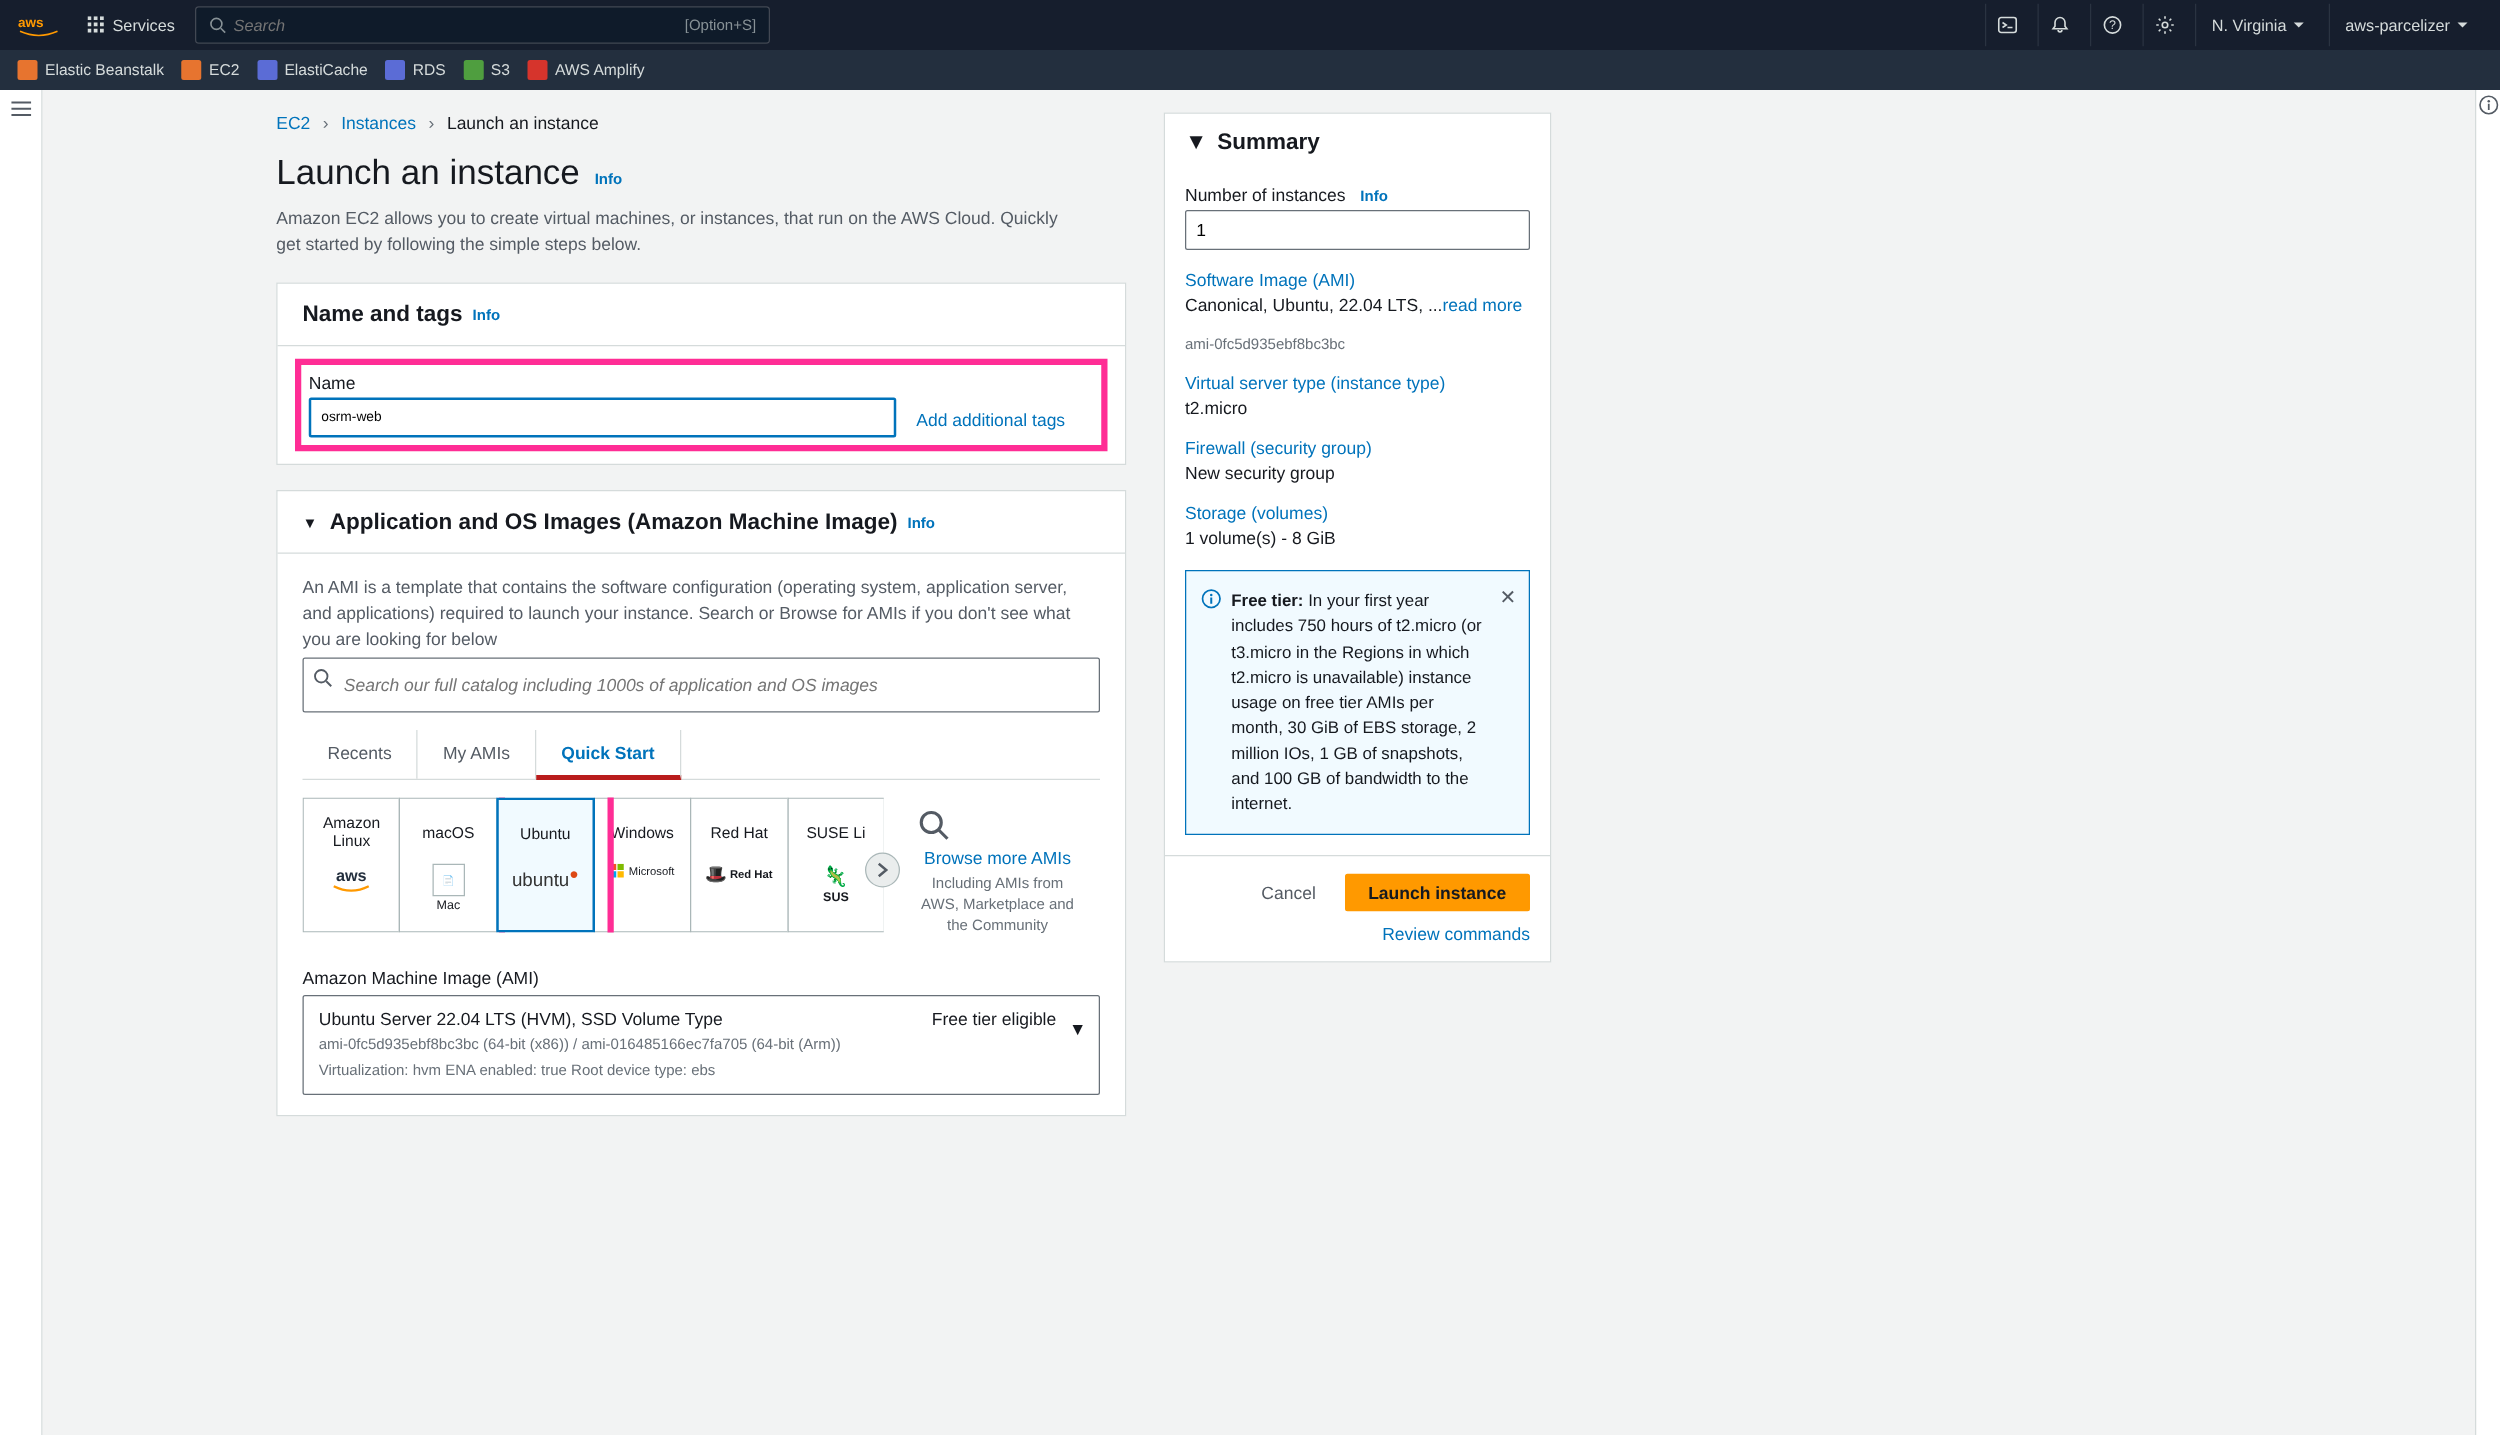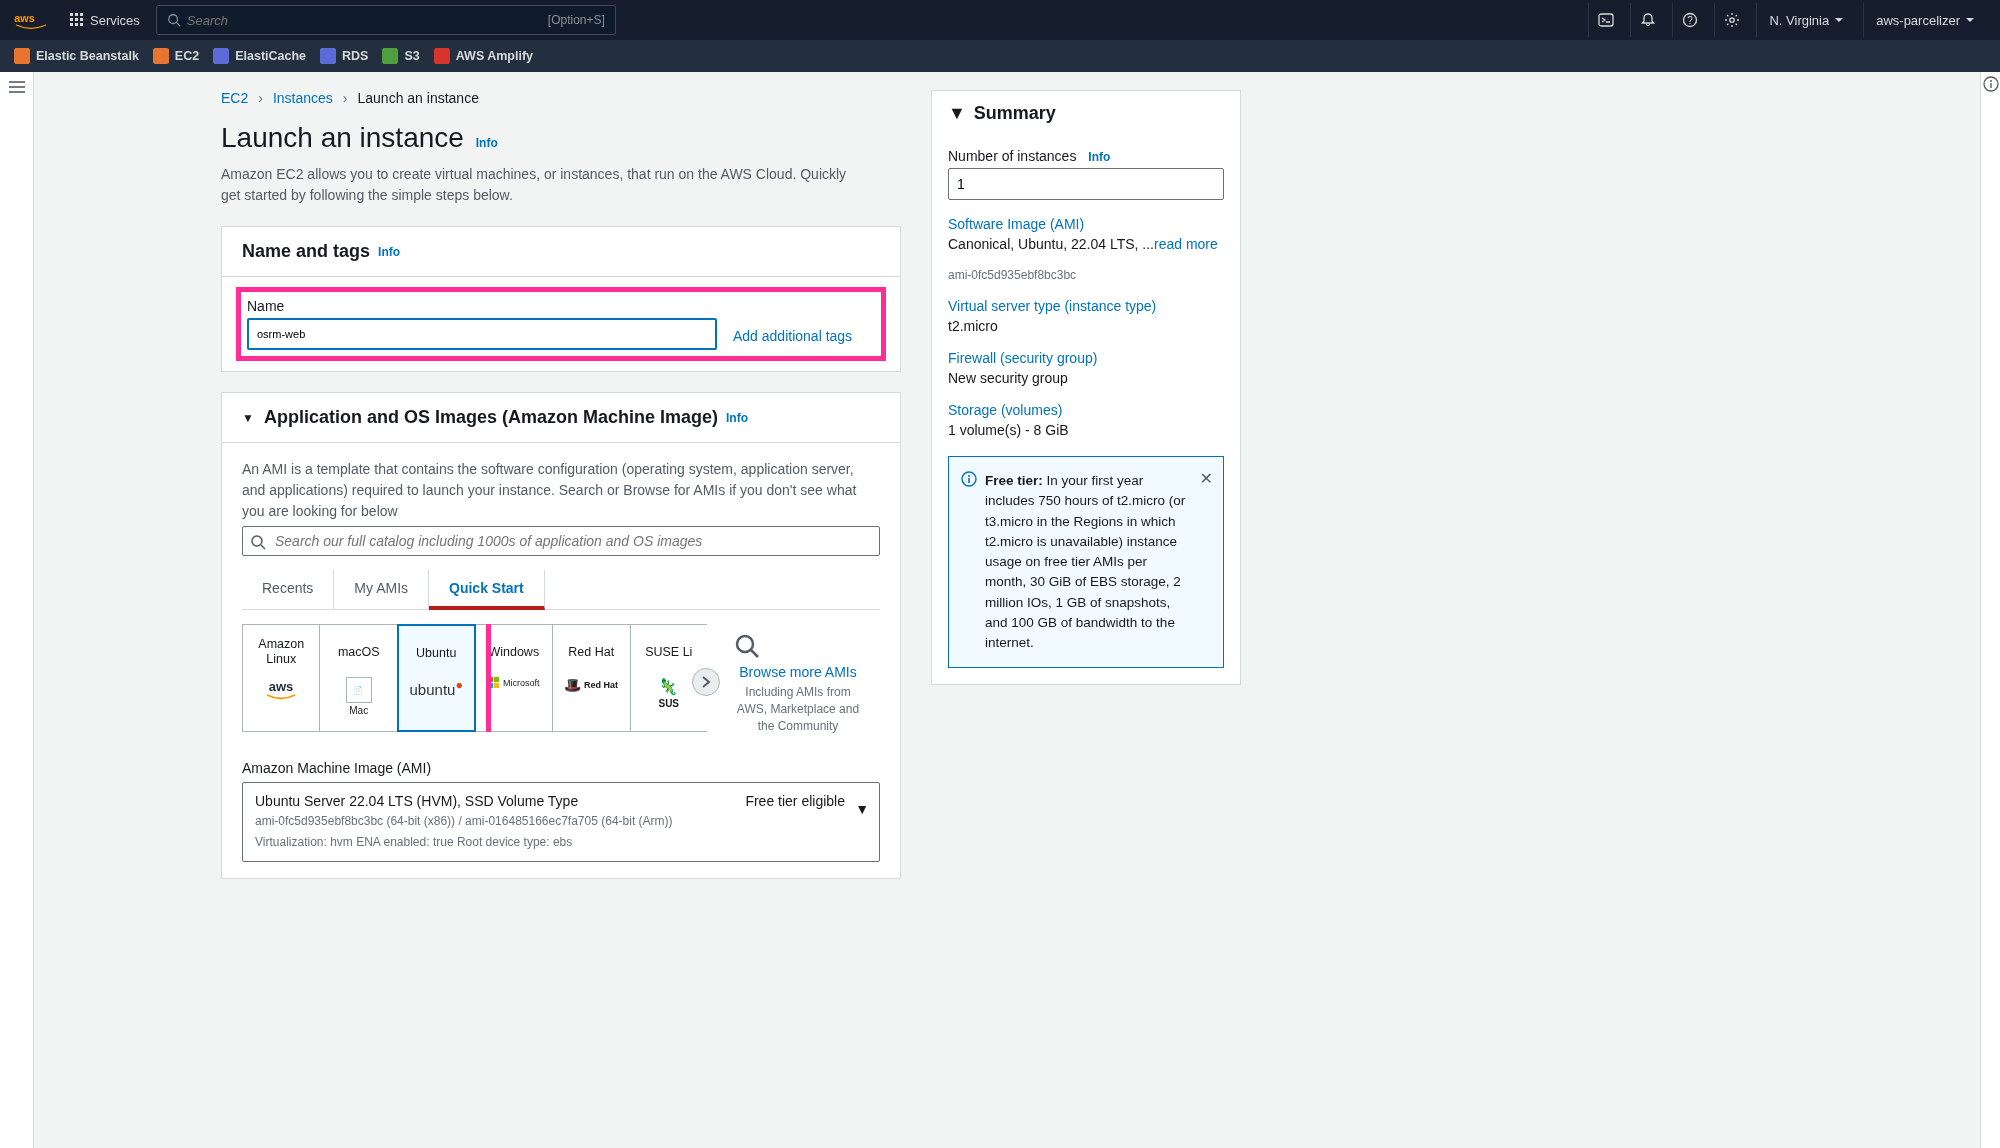--- a/index.html
+++ b/index.html
@@ -13,21 +13,21 @@
 .grid-icon { display: inline-block; width: 14px; height: 14px; }
 .searchbar { flex: 0 0 460px; margin-left: 8px; background: #0f1b2a; border: 1px solid #424853; border-radius: 3px; height: 30px; display: flex; align-items: center; padding: 0 10px; color: #879196; }
 .searchbar input { flex: 1; background: transparent; border: none; outline: none; color: #fff; font-size: 13px; font-style: italic; padding-left: 6px; }
 .searchbar .shortcut { font-size: 12px; color: #879196; font-style: normal; }
 .topnav-right { margin-left: auto; display: flex; align-items: center; gap: 8px; }
 .topnav-right .icon-btn { width: 34px; height: 34px; display: flex; align-items: center; justify-content: center; cursor: pointer; color: #d5dbdb; border-left: 1px solid #2a3341; }
 .topnav-right .text-btn { padding: 0 12px; height: 34px; display: flex; align-items: center; cursor: pointer; color: #d5dbdb; font-size: 13px; border-left: 1px solid #2a3341; }
 .caret-down { width: 0; height: 0; border-left: 4px solid transparent; border-right: 4px solid transparent; border-top: 4px solid #d5dbdb; margin-left: 6px; }
 
 
-.favbar { background: #232f3e; height: 32px; display: flex; align-items: center; padding: 0 14px; gap: 14px; font-weight: bold; }
+.favbar { background: #232f3e; height: 32px; display: flex; align-items: center; padding: 0 14px; gap: 14px; }
 .favitem { display: flex; align-items: center; gap: 6px; color: #d5dbdb; font-size: 12.5px; cursor: pointer; }
 .favicon { width: 16px; height: 16px; display: flex; align-items: center; justify-content: center; border-radius: 2px; font-size: 9px; font-weight: bold; color: #fff; }
 
 
 .page { display: flex; min-height: calc(100vh - 72px); position: relative; }
 .left-rail { width: 34px; border-right: 1px solid #d5dbdb; background: #fff; display: flex; justify-content: center; padding-top: 8px; }
 .hamburger { cursor: pointer; }
 .right-rail { position: absolute; right: 0; top: 0; width: 20px; background: #fff; border-left: 1px solid #d5dbdb; height: 100%; display: flex; justify-content: center; padding-top: 4px; }
 .content-wrap { flex: 1; display: flex; justify-content: center; padding: 18px 44px 0 38px; gap: 20px; max-width: 1400px; }
 .main-col { flex: 0 0 680px; }
@@ -54,21 +54,21 @@
 
 .name-row { display: flex; align-items: flex-end; gap: 16px; position: relative; border: 5px solid #ff2d95; padding: 6px; margin: -6px; }
 .name-field { flex: 0 0 470px; }
 .name-field label { display: block; font-size: 14px; margin-bottom: 4px; }
 .name-field input { width: 100%; height: 32px; border: 2px solid #0073bb; border-radius: 2px; padding: 0 8px; font-size: 11px; outline: none; }
 .add-tags { color: #0073bb; font-size: 14px; cursor: pointer; padding-bottom: 6px; }
 
 
 .ami-desc { color: #545b64; line-height: 1.5; margin-bottom: 4px; }
 .ami-search { position: relative; }
-.ami-search input { width: 100%; height: 30px; border: 1px solid #687078; border-radius: 2px; padding: 0 10px 0 32px; font-size: 14px; font-style: italic; color: #545b64; }
+.ami-search input { width: 100%; height: 44px; border: 1px solid #687078; border-radius: 2px; padding: 0 10px 0 32px; font-size: 14px; font-style: italic; color: #545b64; }
 .ami-search .sicon { position: absolute; left: 8px; top: 8px; color: #545b64; }
 
 
 .ami-tabs { display: flex; margin-top: 14px; border-bottom: 1px solid #d5dbdb; align-items: stretch; }
 .ami-tab { padding: 10px 20px; font-size: 14px; color: #545b64; cursor: pointer; border-right: 1px solid #d5dbdb; }
 .ami-tab.active { color: #0073bb; font-weight: 700; border-bottom: 4px solid #b91c1c; margin-bottom: -1px; }
 
 
 .os-row { display: flex; gap: 0; margin-top: 14px; position: relative; align-items: flex-start; }
 .os-card { width: 82px; height: 108px; border: 1px solid #aab7b8; margin-right: -1px; display: flex; flex-direction: column; align-items: center; justify-content: flex-start; padding: 10px 4px; cursor: pointer; background: #fff; font-size: 12.5px; text-align: center; }
@@ -398,20 +398,25 @@
               <svg width="16" height="16" viewBox="0 0 16 16">
                   <circle cx="8" cy="8" r="7" stroke="#0073bb" stroke-width="1.4" fill="none"></circle>
                   <circle cx="8" cy="5" r="1" fill="#0073bb"></circle>
                   <rect x="7.2" y="7" width="1.6" height="5" fill="#0073bb"></rect>
                 </svg>
             </span>
             <span class="close-x">✕</span>
             <b>Free tier:</b><span> In your first year includes 750 hours of t2.micro (or t3.micro in the Regions in which t2.micro is unavailable) instance usage on free tier AMIs per month, 30 GiB of EBS storage, 2 million IOs, 1 GB of snapshots, and 100 GB of bandwidth to the internet.</span>
           </div>
         </div>
+        <div class="summary-footer">
+          <span class="btn btn-cancel">Cancel</span>
+          <span class="btn btn-primary">Launch instance</span>
+          <span class="review-link">Review commands</span>
+        </div>
       </div>
     </div>
   </div>
 
   <div class="right-rail">
     <span data="">
       <svg width="16" height="16" viewBox="0 0 16 16">
           <circle cx="8" cy="8" r="7" stroke="#545b64" stroke-width="1.3" fill="none"></circle>
           <circle cx="8" cy="5" r="1" fill="#545b64"></circle>
           <rect x="7.3" y="7" width="1.4" height="5" fill="#545b64"></rect>

